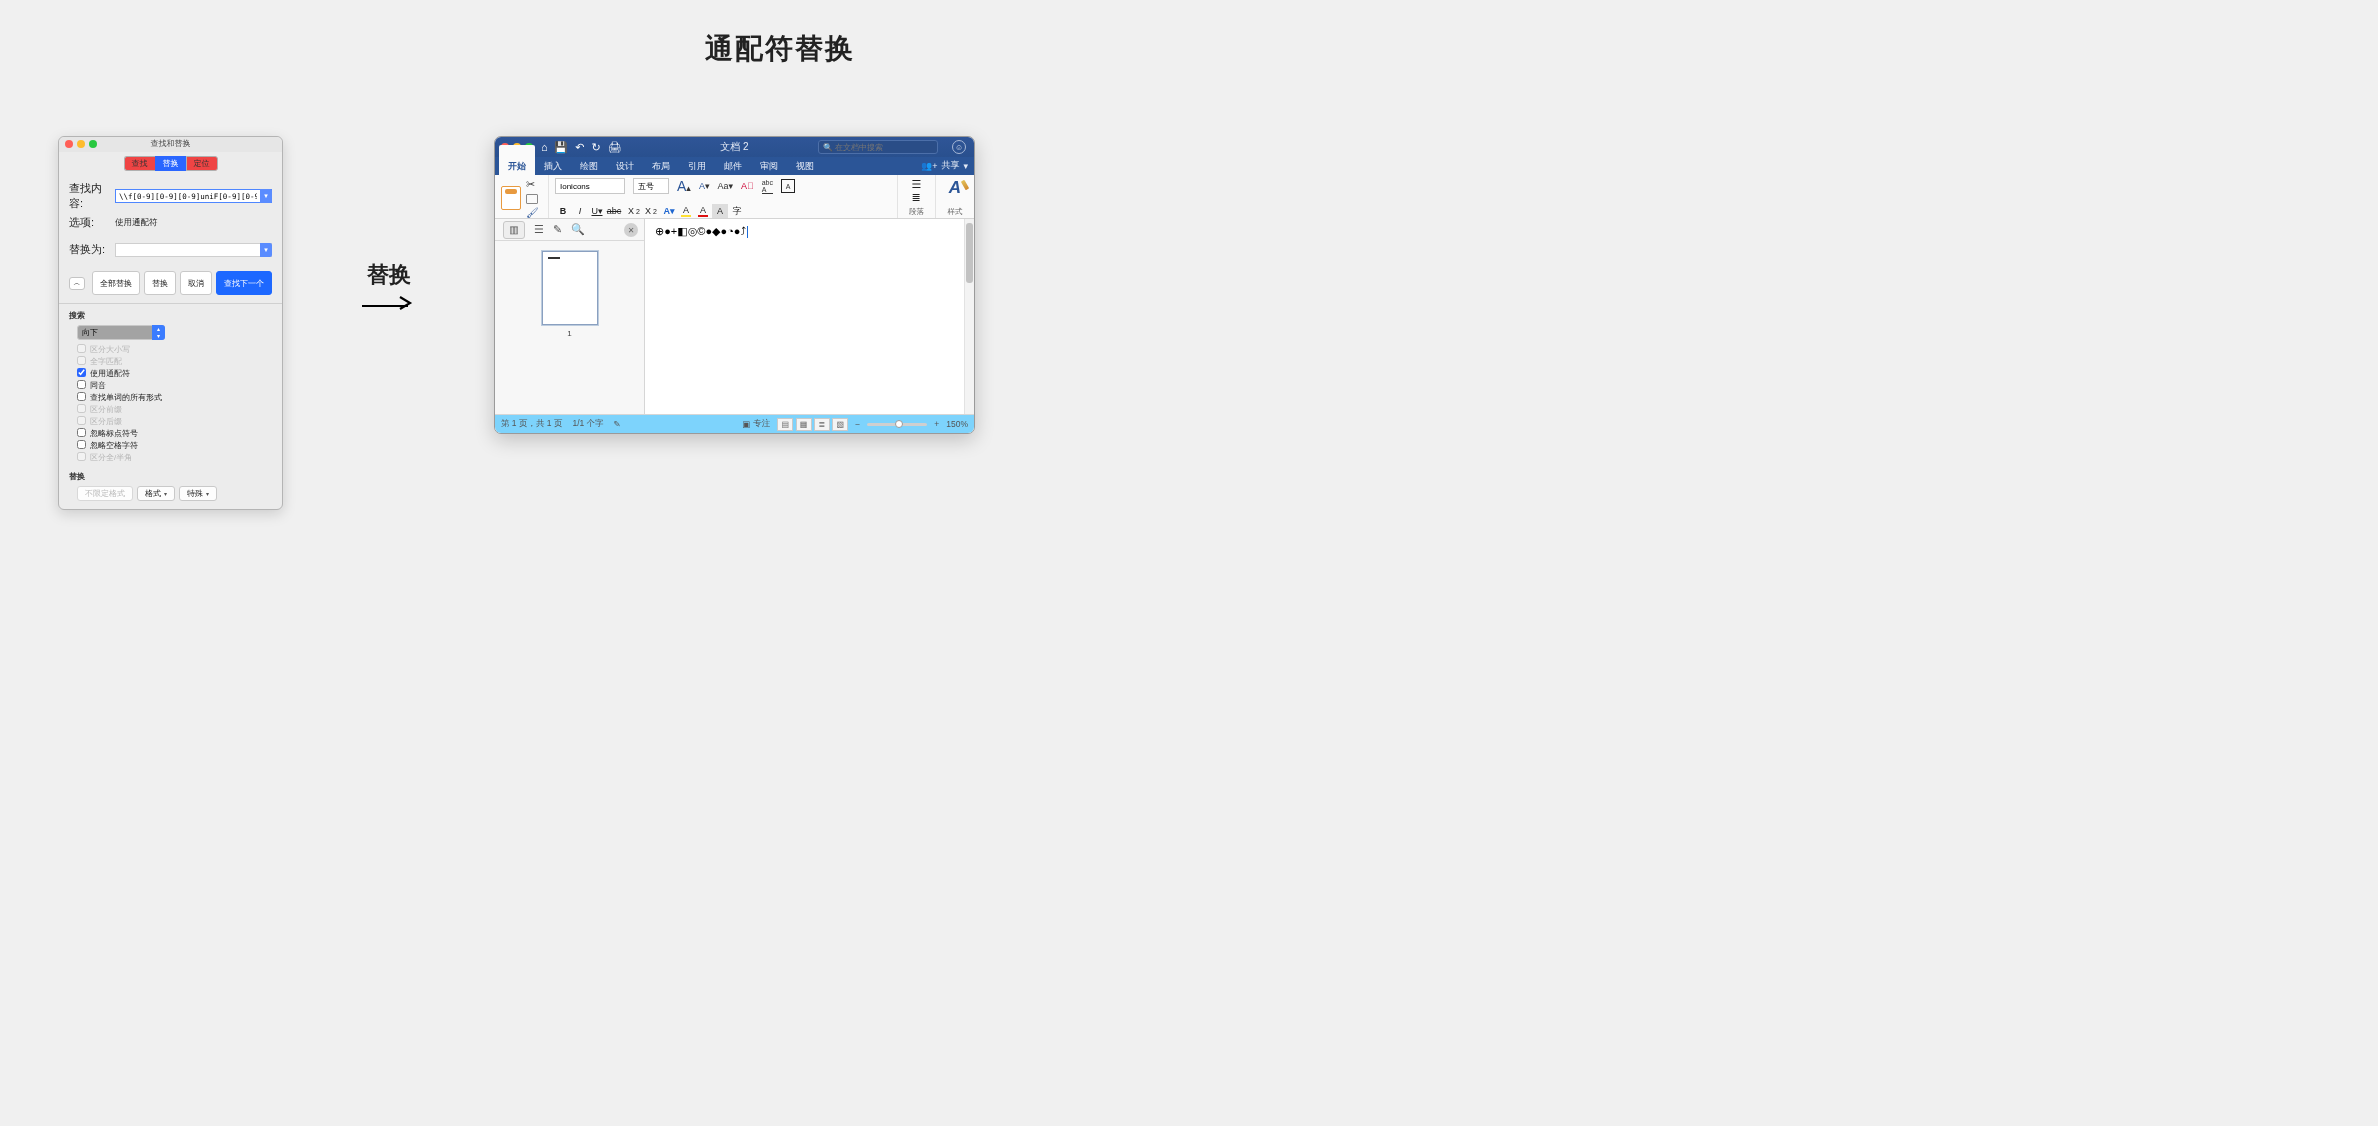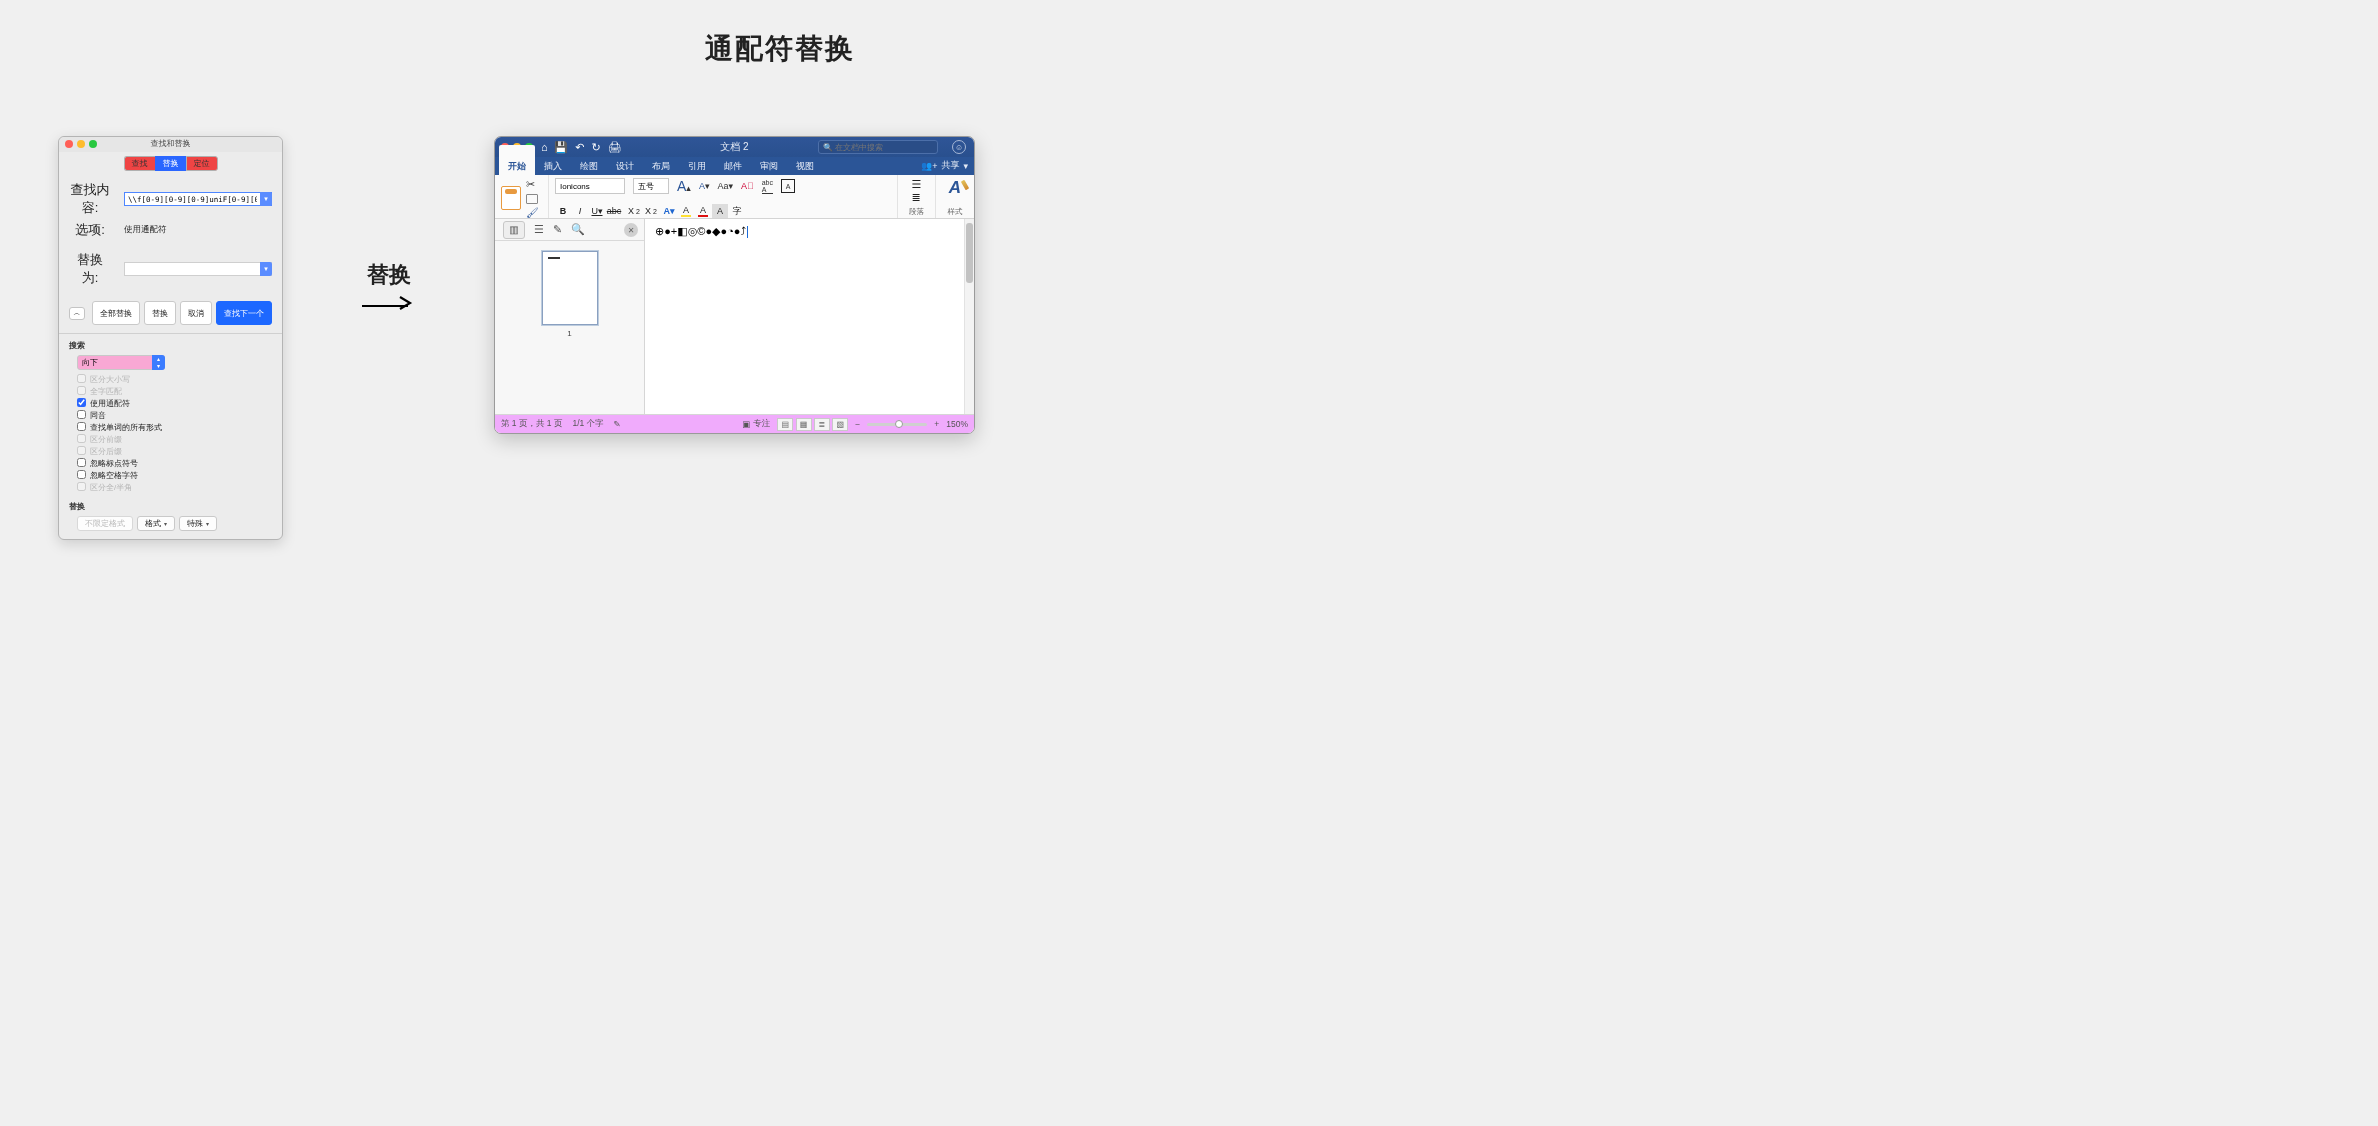--- a/index.html
+++ b/index.html
@@ -22,37 +22,37 @@
   .fr-name { position: absolute; left: 0; right: 0; top: 1px; text-align: center; font-size: 8px; color: #444; }
 
   .fr-tabs { display: flex; justify-content: center; gap: 0; margin-top: 4px; }
   .fr-tab { font-size: 8px; padding: 1px 7px; background: #ef4444; border: 1px solid #b0b0b0; border-right-width: 0; color: #333; }
   .fr-tab:first-child { border-radius: 3px 0 0 3px; }
   .fr-tab:last-child { border-right-width: 1px; border-radius: 0 3px 3px 0; }
   .fr-tab.active { background: #2a66ff; color: #fff; border-color: #2a66ff; }
 
   .fr-body { padding: 6px 10px 8px; }
   .fld { display: flex; align-items: center; margin-top: 4px; }
-  .fld label { width: 42px; text-align: center; font-size: 13px; color: #222; margin-right: 13px; }
+  .fld label { width: 42px; text-align: left; font-size: 11px; color: #222; margin-right: 4px; }
   .fld .combo { flex: 1; position: relative; }
   .combo input { width: 100%; height: 14px; border: 1px solid #8faeff; font-size: 7.5px; padding: 0 14px 0 3px; background: #fff; outline: 1.5px solid #4e86ff; outline-offset: -1px; font-family: Menlo, monospace; }
   .combo input.noactive { outline: none; border: 1px solid #cfcfcf; }
   .combo .chev { position: absolute; right: 0; top: 0; width: 12px; height: 14px; background: #5a8cff; color: #fff; font-size: 7px; display: flex; align-items: center; justify-content: center; border-radius: 0 2px 2px 0; }
   .fld span.static { font-size: 8.5px; color: #222; }
 
   .btnrow { display: flex; justify-content: space-between; align-items: center; margin-top: 14px; }
   .btnrow .lft { width: 16px; height: 13px; border: 1px solid #c4c4c4; border-radius: 3px; background: #fff; font-size: 7px; display: flex; align-items: center; justify-content: center; }
   .btnrow .rgt { display: flex; gap: 4px; }
   .mac-btn { height: 24px; padding: 0 7px; border: 1px solid #c9c9c9; background: #fff; border-radius: 3px; font-size: 8px; color: #222; }
   .mac-btn.primary { background: #1d68ff; color: #fff; border-color: #1d68ff; }
 
   .fr-hr { border: 0; border-top: 1px solid #d0d0d0; margin: 8px -10px 6px; }
   .section-label { font-size: 8px; font-weight: 600; color: #333; margin-bottom: 4px; }
   .sel-wrap { margin-left: 8px; position: relative; width: 88px; }
-  .sel-wrap select { width: 100%; height: 15px; border: 1px solid #c8c8c8; border-radius: 3px; font-size: 8px; background: #f9a8d4; appearance: none; -webkit-appearance: none; padding: 0 4px; }
+  .sel-wrap select { width: 100%; height: 15px; border: 1px solid #c8c8c8; border-radius: 3px; font-size: 8px; background: #a3a3a3; appearance: none; -webkit-appearance: none; padding: 0 4px; }
   .sel-wrap .chev2 { position: absolute; right: 0; top: 0; width: 13px; height: 15px; background: #3b7cff; color: #fff; font-size: 6px; line-height: 7px; border-radius: 0 3px 3px 0; display: flex; flex-direction: column; align-items: center; justify-content: center; }
 
   .checks { margin-left: 8px; margin-top: 4px; display: flex; flex-direction: column; gap: 1px; }
   .ck { display: flex; align-items: flex-start; font-size: 8px; color: #222; }
   .ck.disabled { color: #b5b5b5; }
   .ck input { width: 9px; height: 9px; margin-right: 4px; accent-color: #2a66ff; }
 
   .bottom-btns { display: flex; gap: 4px; margin-left: 8px; margin-top: 3px; align-items: center; }
   .bottom-btns .mac-btn.light { background: #fdfdfd; height: 15px; }
   .bottom-btns .mac-btn.drop::after { content: "\25BE"; font-size: 6px; margin-left: 3px; color: #555; }
@@ -110,21 +110,21 @@
   .thumb{ width:56px;height:74px;background:#fff;border:1px solid #8aa0c0;box-shadow:0 0 0 1px #bcccde;position:relative;}
   .thumb .squig{ position:absolute; left:5px; top:5px; width:12px;height:2px;background:#333;}
   .thumb-num{ font-size:8px; color:#444; margin-top:4px;}
 
   .doc-canvas { flex: 1; background: #fff; padding: 6px 10px; font-family: sans-serif; position:relative; }
   .doc-line { font-size: 11px; letter-spacing: 0px; color:#000;}
   .doc-line span.cursor{ display:inline-block;width:1px;height:12px;background:#1b6ad8;vertical-align:middle;margin-left:1px;}
   .vscroll { position:absolute; right:0; top:0; width:10px; height:100%; background:#f3f3f3; border-left:1px solid #e2e2e2;}
   .vscroll .thumb-s{ position:absolute; left:1px; top:4px; width:7px; height:60px; background:#c2c2c2; border-radius:3px;}
 
-  .status { height: 19px; border-top: 1px solid #d6d6d6; background: #f0abfc; display: flex; align-items: center; font-size: 8.5px; color: #555; padding: 0 6px; gap: 10px; position:relative; }
+  .status { height: 19px; border-top: 1px solid #d6d6d6; background: #7dd3fc; display: flex; align-items: center; font-size: 8.5px; color: #555; padding: 0 6px; gap: 10px; position:relative; }
   .status .right { position:absolute; right:6px; display:flex; align-items:center; gap:7px; }
   .vbtns span{ width:16px;height:13px;border:1px solid #c9c9c9;display:inline-flex;align-items:center;justify-content:center;font-size:8px;color:#666;background:#f4f4f4;}
   .zoom-slider{ width:60px;height:3px;background:#cfcfcf;border-radius:2px;position:relative;display:inline-block;}
   .zoom-slider .knob{ position:absolute;left:28px;top:-3px;width:8px;height:8px;border:1px solid #999;border-radius:50%;background:#fff;}
   .status .divlbl{display:flex;align-items:center;gap:3px;}
 
 </style>
 </head>
 <body>
 

